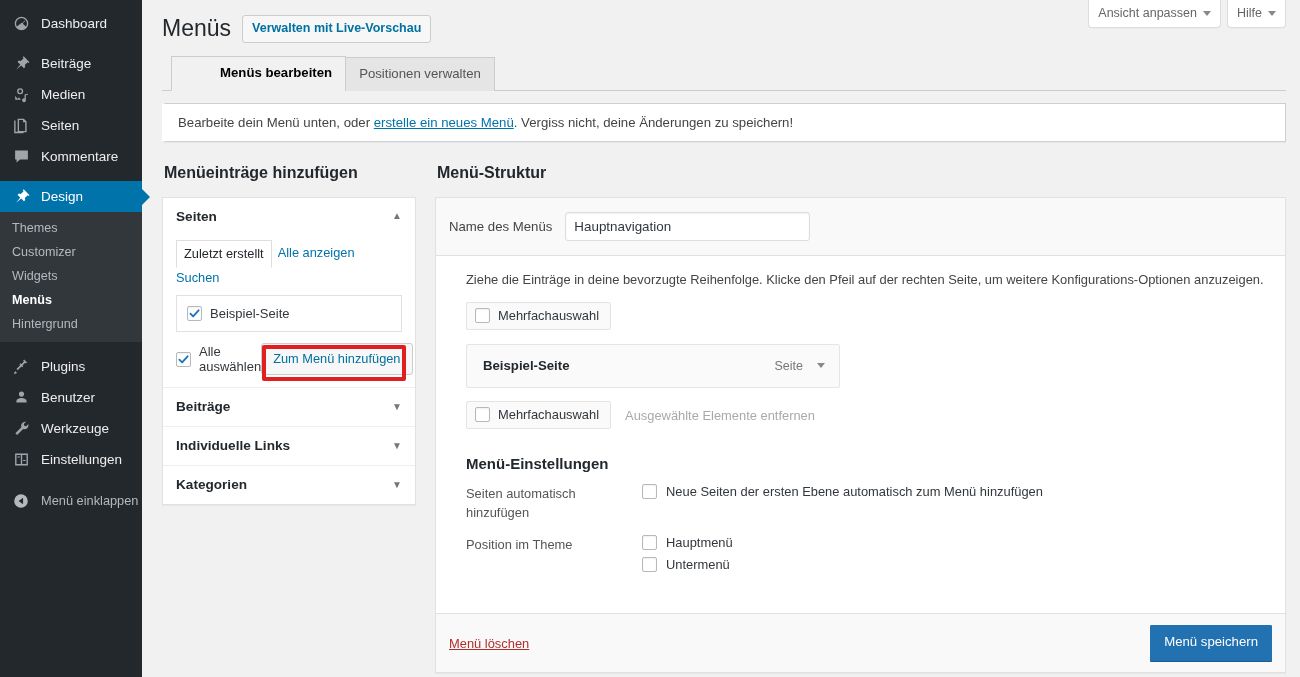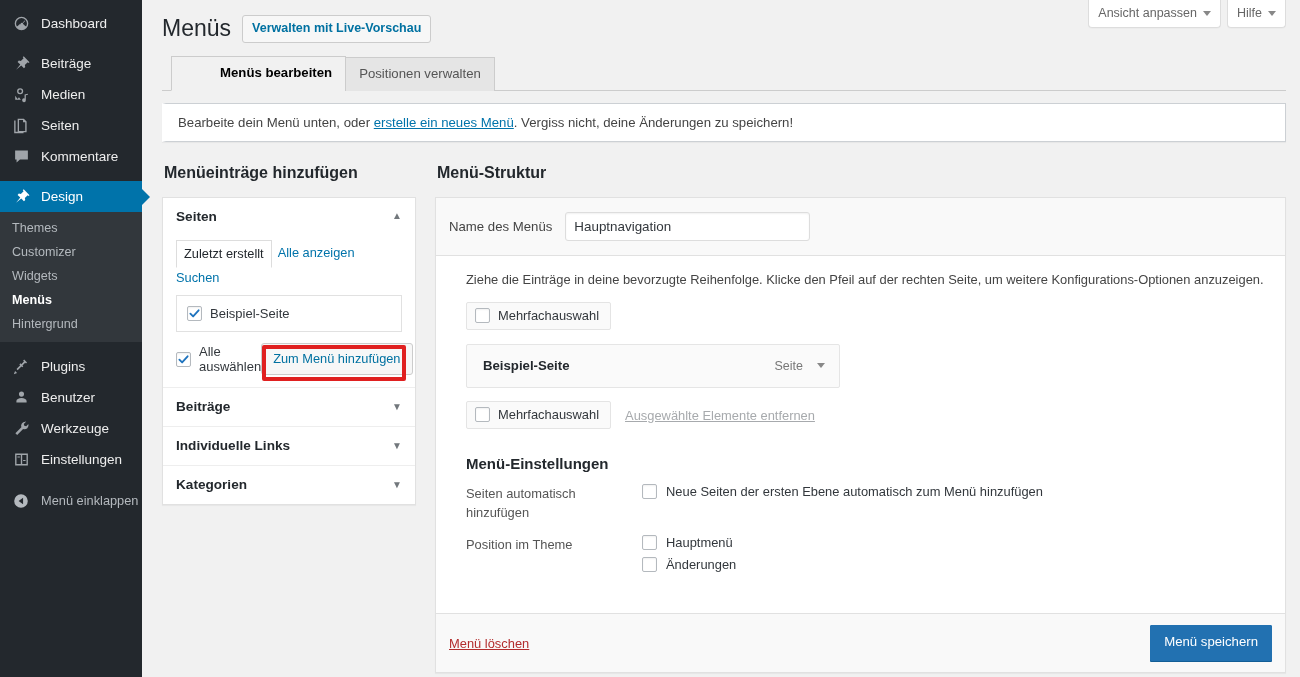--- a/index.html
+++ b/index.html
@@ -322,21 +322,20 @@
     background: #fafafa;
     border-radius: 2px;
     padding: 5px 11px 6px 8px;
     font-size: 12.9px;
     color: #32373c;
     cursor: pointer;
   }
   .link-muted {
     font-size: 12.9px;
     color: #a7aaad;
-    text-decoration: underline;
     cursor: pointer;
   }
 
   .menu-item-row {
     margin-top: 14px;
     background: #fafafa;
     border: 1px solid #e5e5e5;
     border-radius: 2px;
     display: flex; align-items: center; justify-content: space-between;
     padding: 13px 14px 14px 16px;
@@ -663,21 +662,21 @@
                   <label class="set-opt">
                     <span class="cbx">
                       
                     </span>
                     <span>Hauptmenü</span>
                   </label>
                   <label class="set-opt">
                     <span class="cbx">
                       
                     </span>
-                    <span>Änderungen</span>
+                    <span>Untermenü</span>
                   </label>
                 </div>
               </div>
             </div>
           </div>
 
           <div class="panel-footer">
             <span class="del-link">Menü löschen</span>
             <button class="btn-primary">Menü speichern</button>
           </div>

